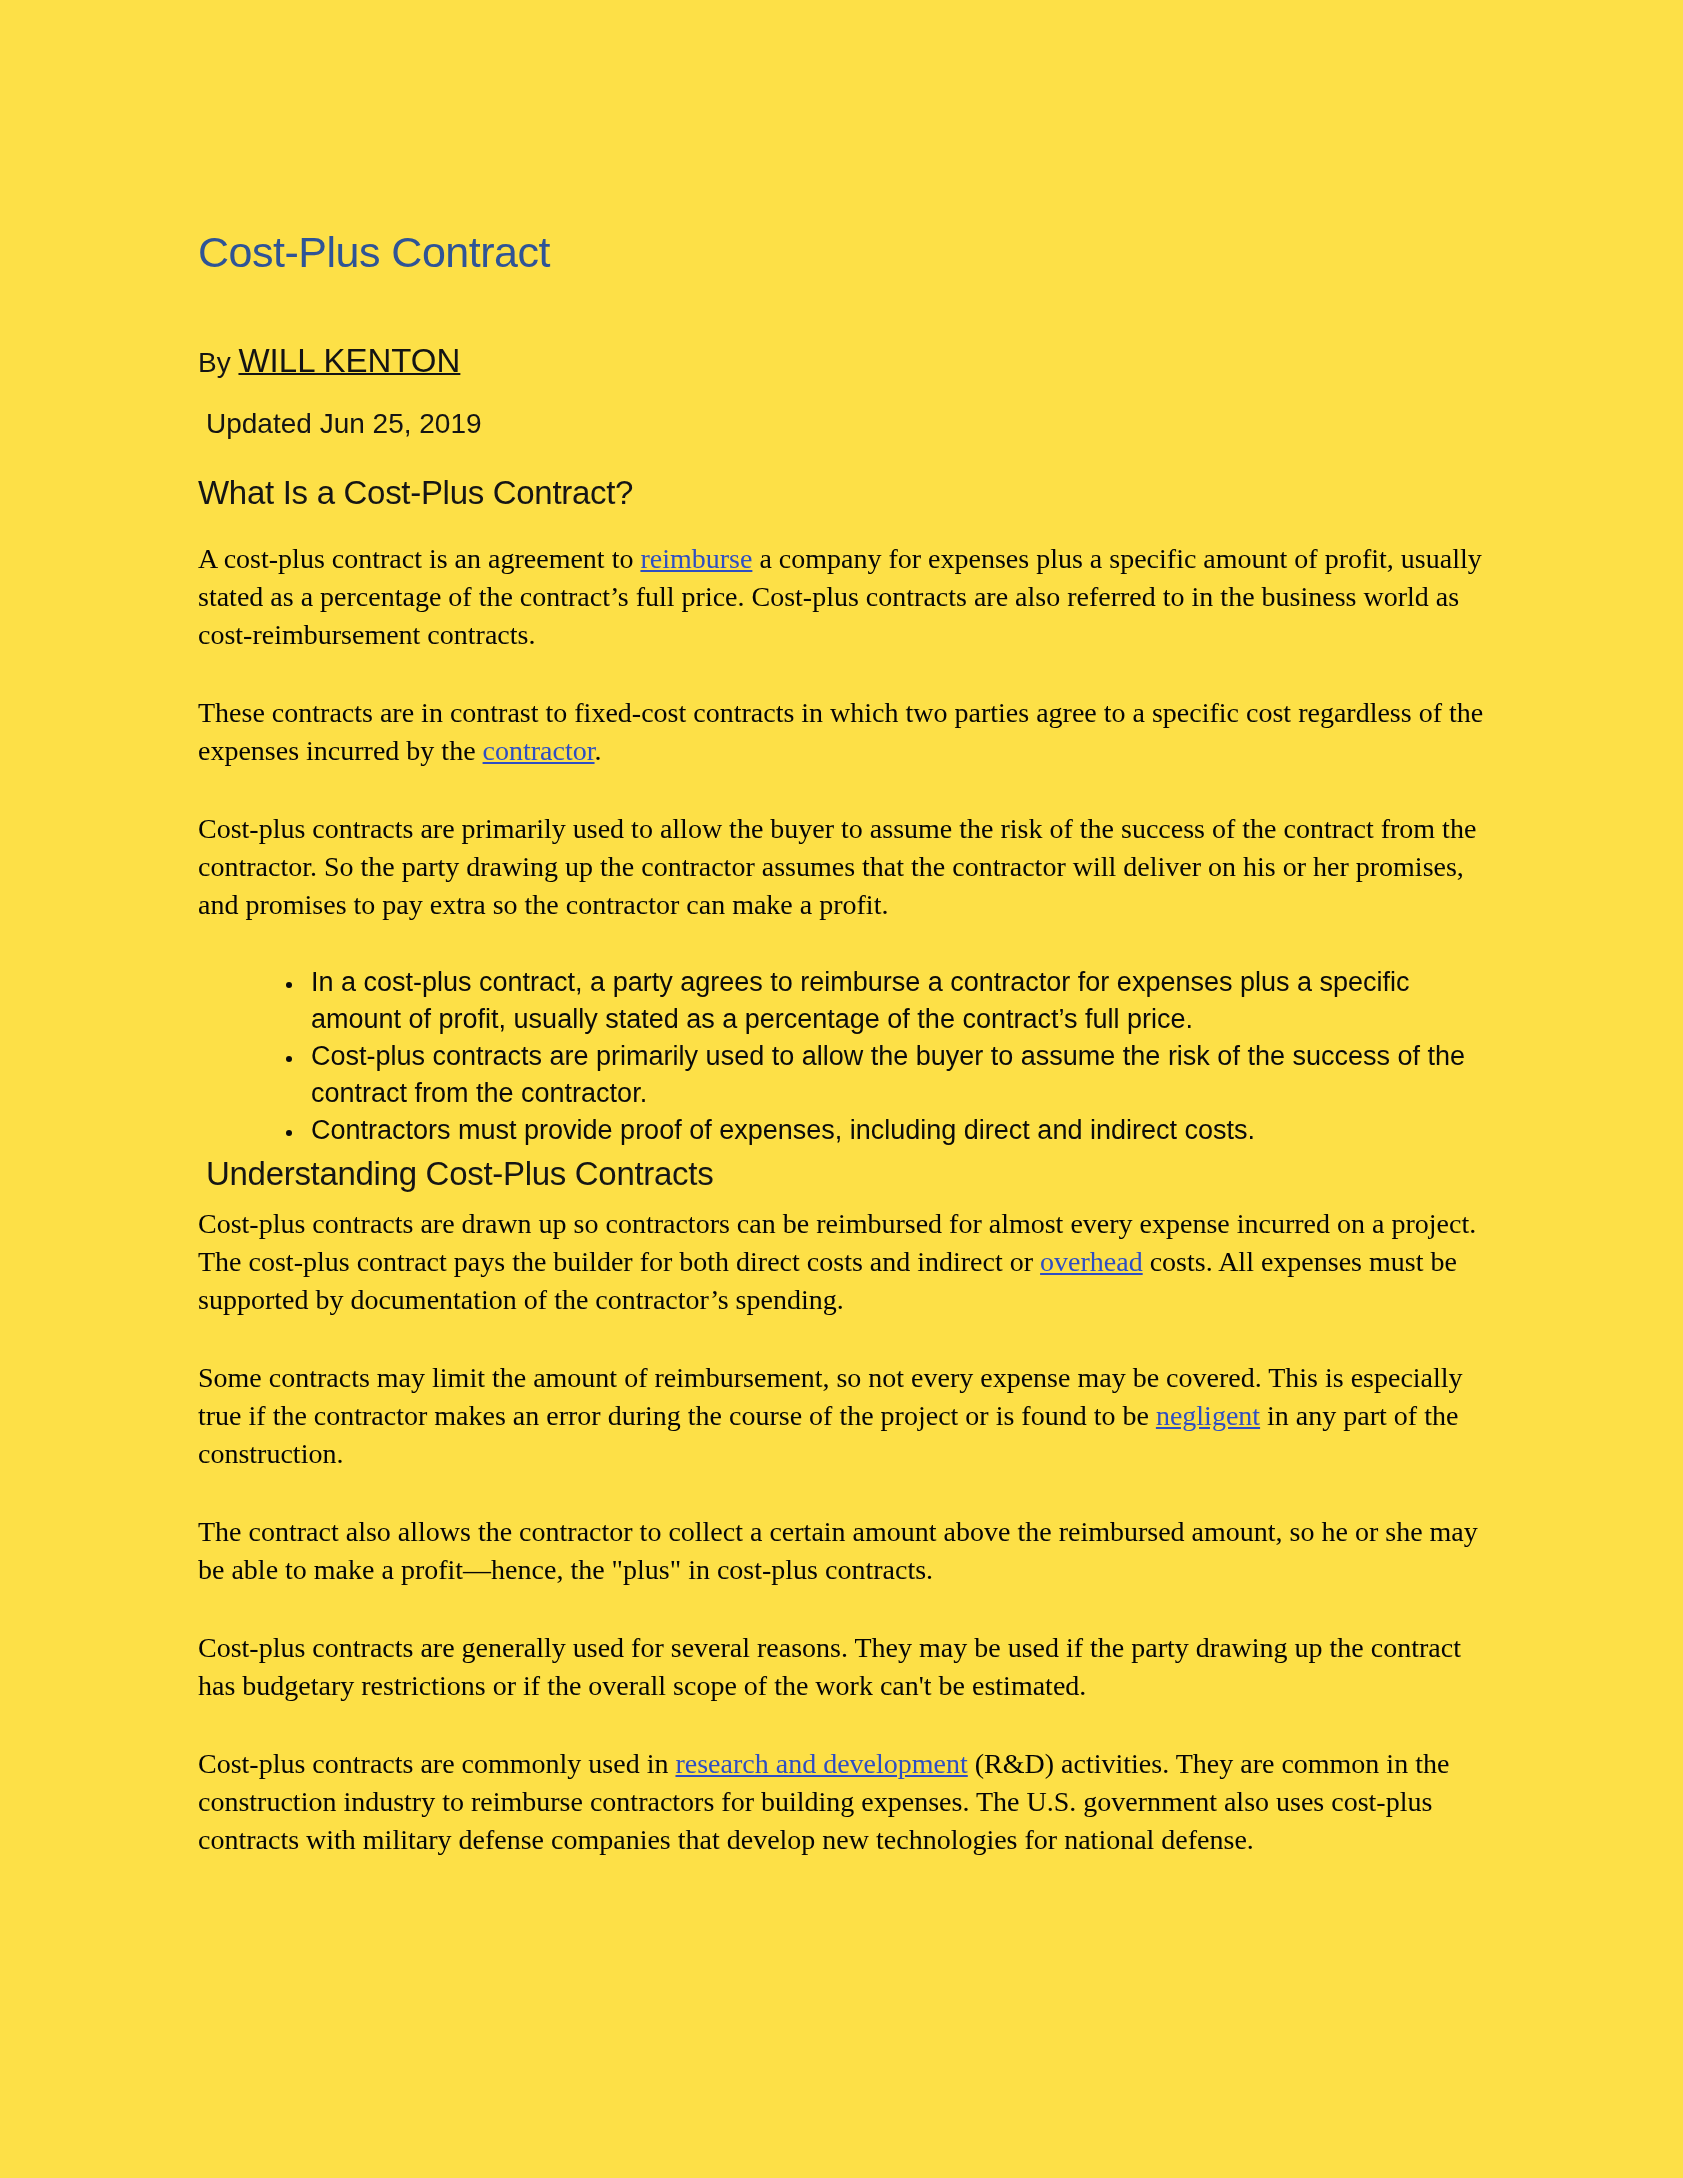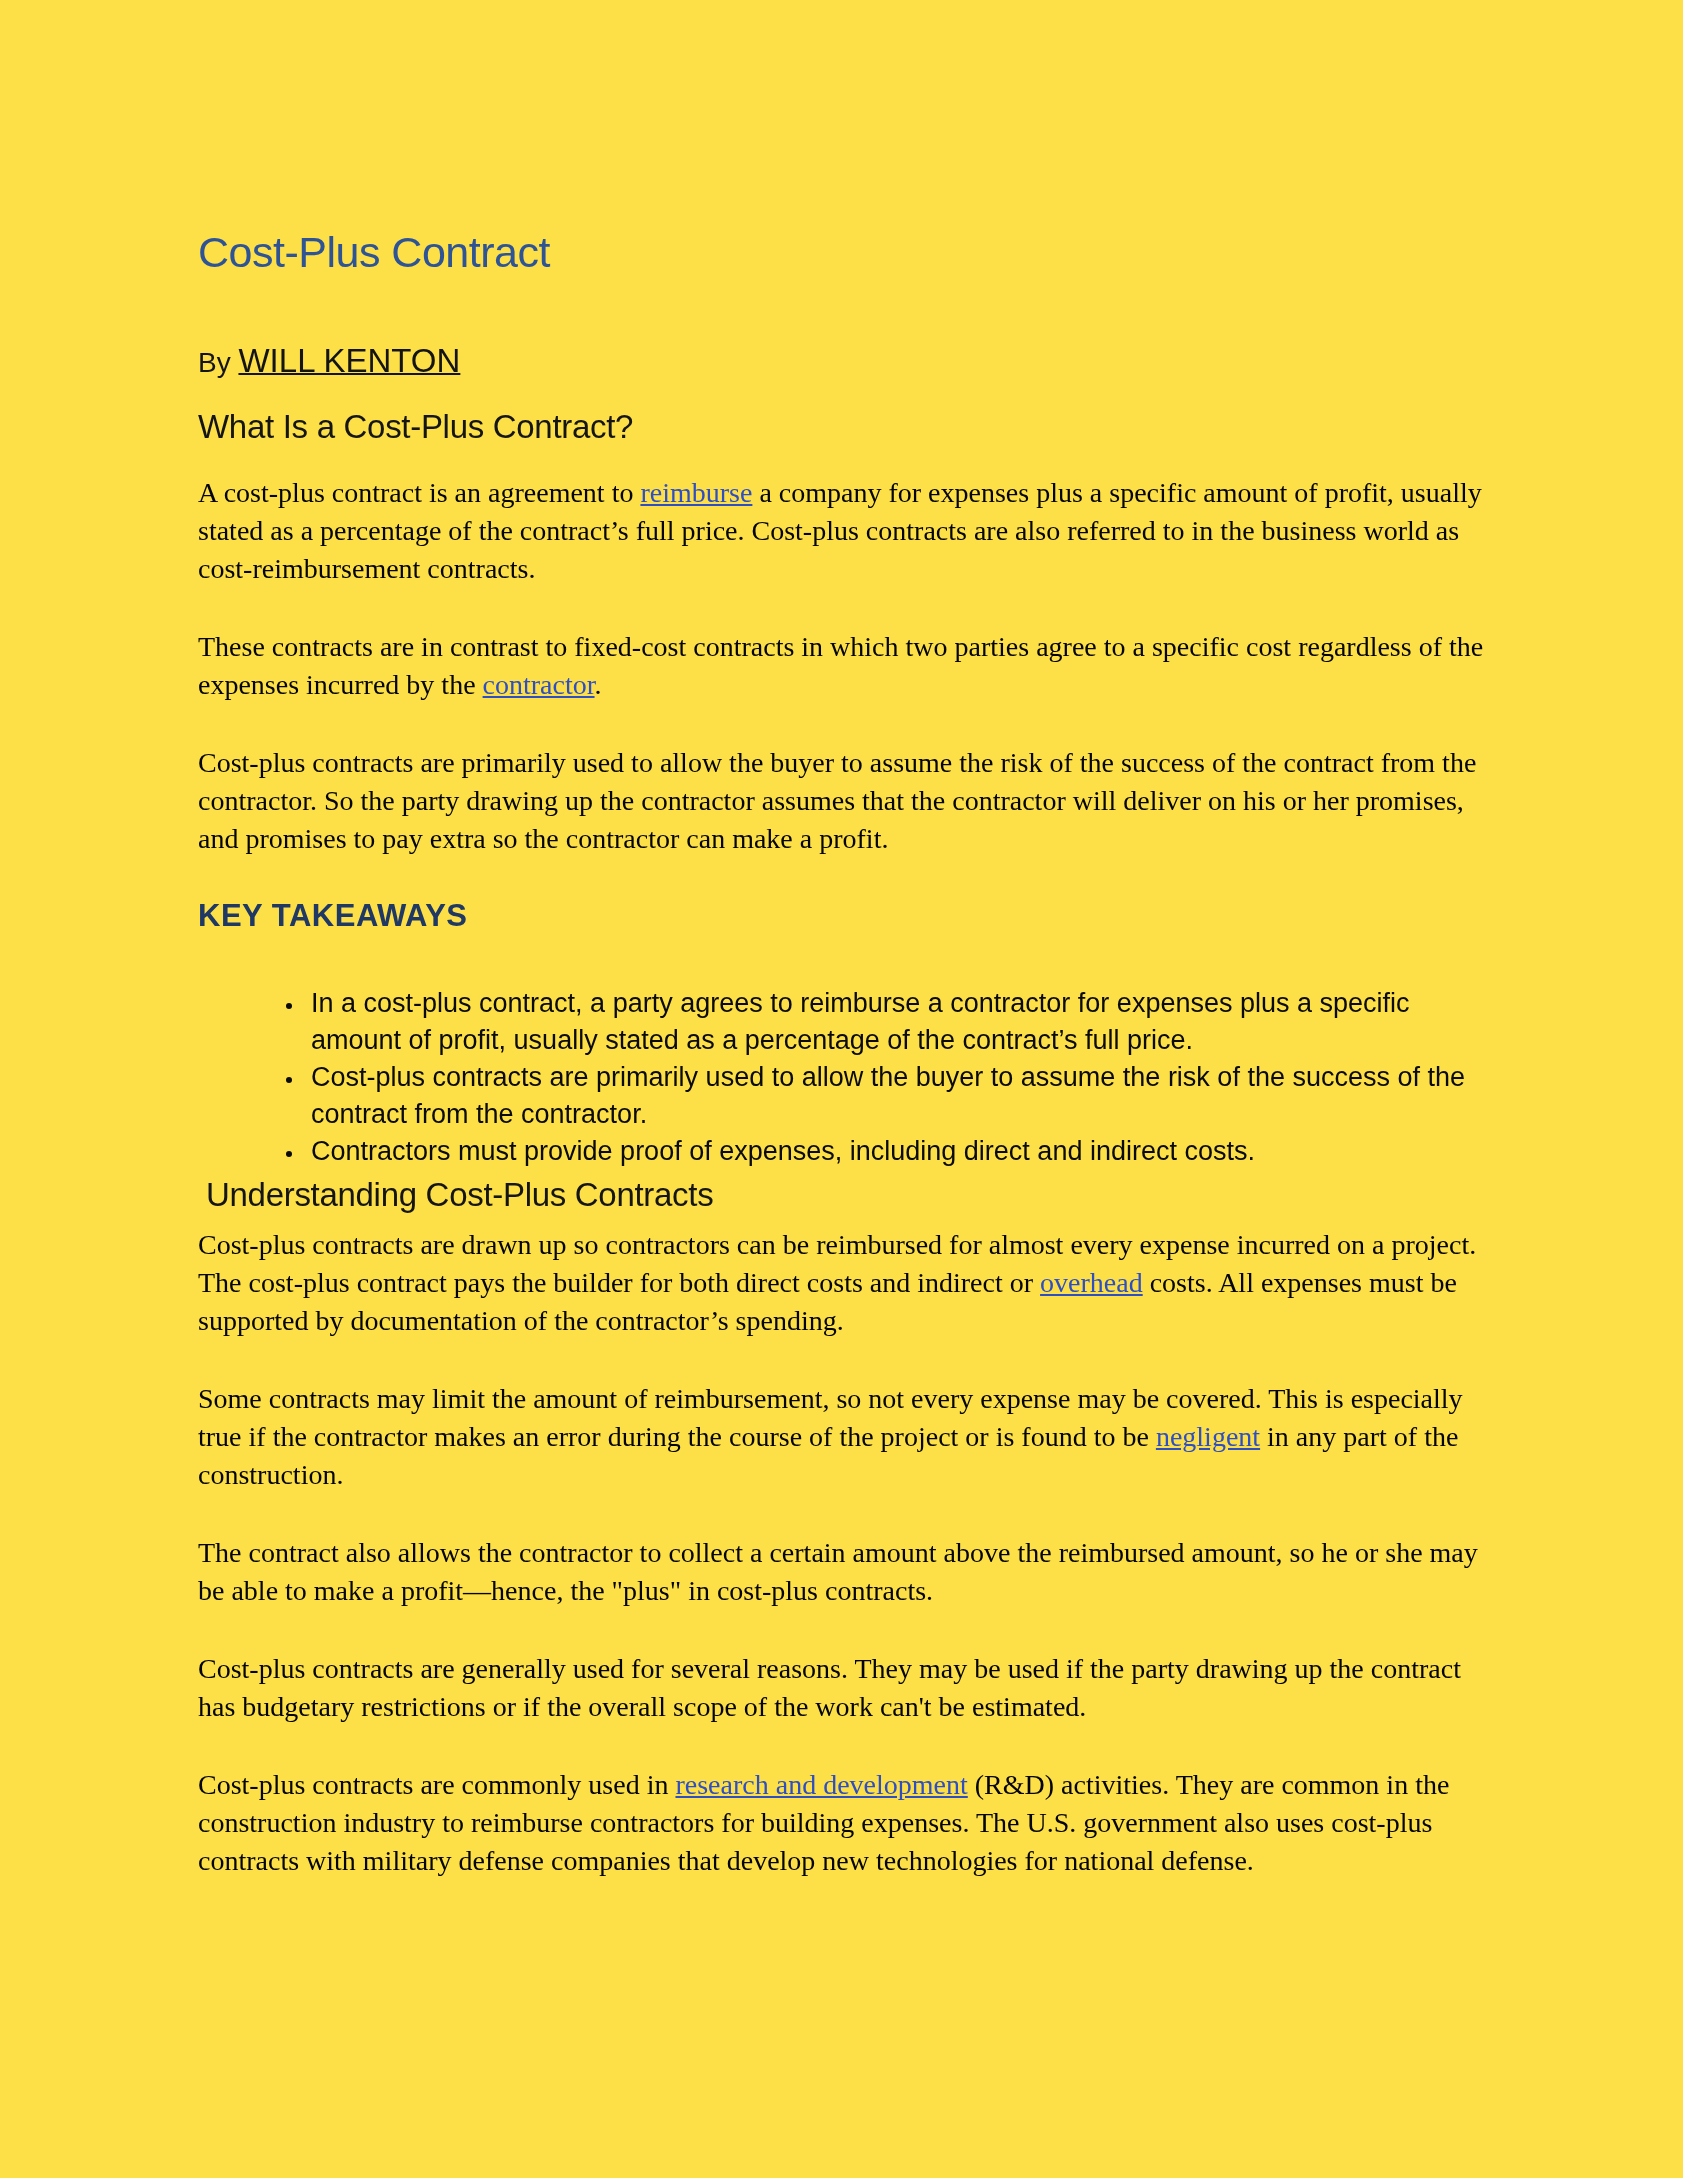--- a/index.html
+++ b/index.html
@@ -84,30 +84,30 @@
 </style>
 </head>
 <body>
 
 <div class="page">
 
   <h1 class="doc-title">Cost-Plus Contract</h1>
 
   <p class="byline"><span>By </span><a class="author-link">WILL KENTON</a></p>
 
+  <p class="updated">Updated Jun 25, 2019</p>
 
   <h2 class="section-heading">What Is a Cost-Plus Contract?</h2>
 
   <p class="body-text"><span>A cost-plus contract is an agreement to </span><a class="inline-link">reimburse</a><span> a company for expenses plus a specific amount of profit, usually stated as a percentage of the contract’s full price. Cost-plus contracts are also referred to in the business world as cost-reimbursement contracts.</span></p>
 
   <p class="body-text"><span>These contracts are in contrast to fixed-cost contracts in which two parties agree to a specific cost regardless of the expenses incurred by the </span><a class="inline-link">contractor</a><span>.</span></p>
 
   <p class="body-text">Cost-plus contracts are primarily used to allow the buyer to assume the risk of the success of the contract from the contractor. So the party drawing up the contractor assumes that the contractor will deliver on his or her promises, and promises to pay extra so the contractor can make a profit.</p>
 
-  <h3 class="takeaways-heading">KEY TAKEAWAYS</h3>
 
   <ul class="takeaways-list">
     <li>In a cost-plus contract, a party agrees to reimburse a contractor for expenses plus a specific amount of profit, usually stated as a percentage of the contract’s full price.</li>
     <li>Cost-plus contracts are primarily used to allow the buyer to assume the risk of the success of the contract from the contractor.</li>
     <li>Contractors must provide proof of expenses, including direct and indirect costs.</li>
   </ul>
 
   <h2 class="section-heading understanding">Understanding Cost-Plus Contracts</h2>
 
   <p class="body-text"><span>Cost-plus contracts are drawn up so contractors can be reimbursed for almost every expense incurred on a project. The cost-plus contract pays the builder for both direct costs and indirect or </span><a class="inline-link">overhead</a><span> costs. All expenses must be supported by documentation of the contractor’s spending.</span></p>

